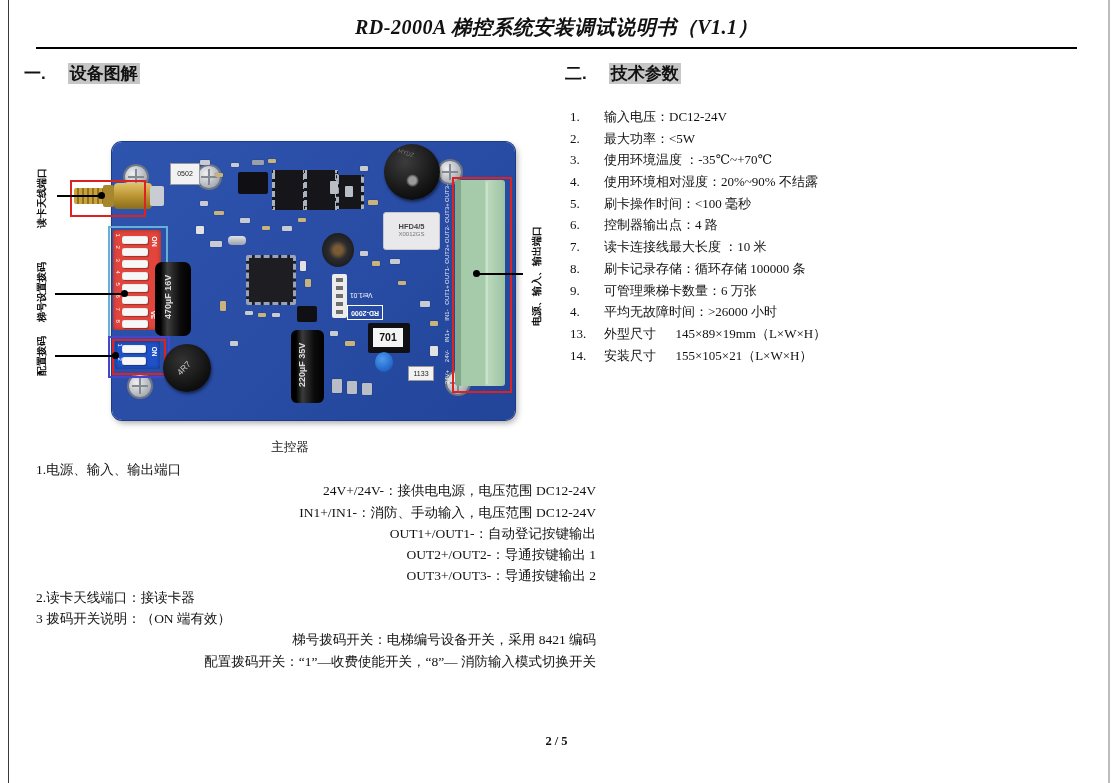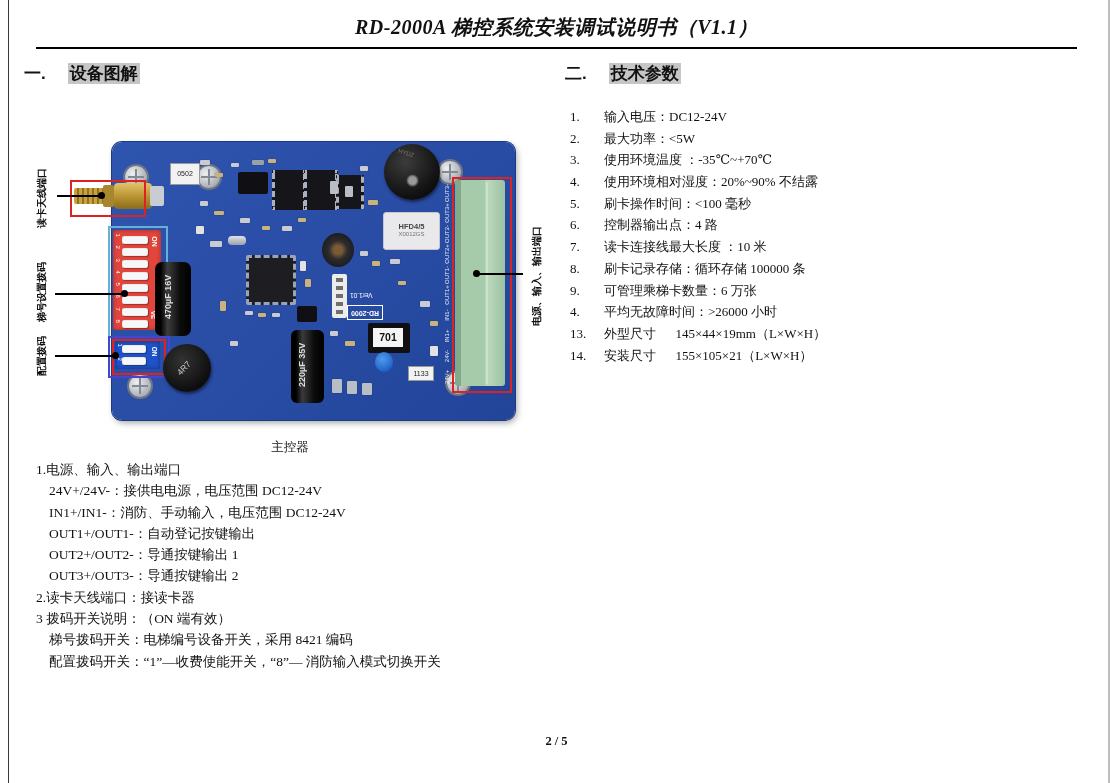--- a/index.html
+++ b/index.html
@@ -21,21 +21,21 @@
 
   
   #tech-list { left:570px; top:106px; width:470px; }
   .trow { display:flex; height:21.7px; line-height:21.7px; font-size:13px; }
   .trow .pnum { width:34px; }
   .trow .ptext { white-space:pre; }
 
   
   #port-lines { left:36px; top:459px; width:560px; }
   .pline { height:21.3px; line-height:21.3px; font-size:13.5px; white-space:pre; }
-  .pline.ind1 { padding-left:13px; }
+  .pline.ind1 { padding-left:13px;text-align:right; }
 
   .caption { left:250px; top:439px; width:80px; text-align:center; font-size:12.5px; }
   .pagenum { left:0; top:734px; width:1113px; text-align:center; font-size:12.5px; font-weight:bold; }
 
   
   .board { left:112px; top:142px; width:403px; height:278px; border-radius:10px;
            background:linear-gradient(135deg,#2e55ae 0%, #2a4da6 45%, #22459a 100%);
            box-shadow:0 0 0 1px #1c3a85, 2px 3px 6px rgba(0,0,0,.35); }
 
   .screw { width:22px; height:22px; border-radius:50%;
@@ -182,21 +182,21 @@
     <div class="trow">
       <div class="pnum">9.</div>
       <div class="ptext">可管理乘梯卡数量：6 万张</div>
     </div>
     <div class="trow">
       <div class="pnum">4.</div>
       <div class="ptext">平均无故障时间：&gt;26000 小时</div>
     </div>
     <div class="trow">
       <div class="pnum">13.</div>
-      <div class="ptext">外型尺寸      145×44×19mm（L×W×H）</div>
+      <div class="ptext">外型尺寸      145×89×19mm（L×W×H）</div>
     </div>
     <div class="trow">
       <div class="pnum">14.</div>
       <div class="ptext">安装尺寸      155×105×21（L×W×H）</div>
     </div>
   </div>
 
 <div class="abs board"></div>
 
 <div class="abs screw" style="left:125px; top:166px;">

